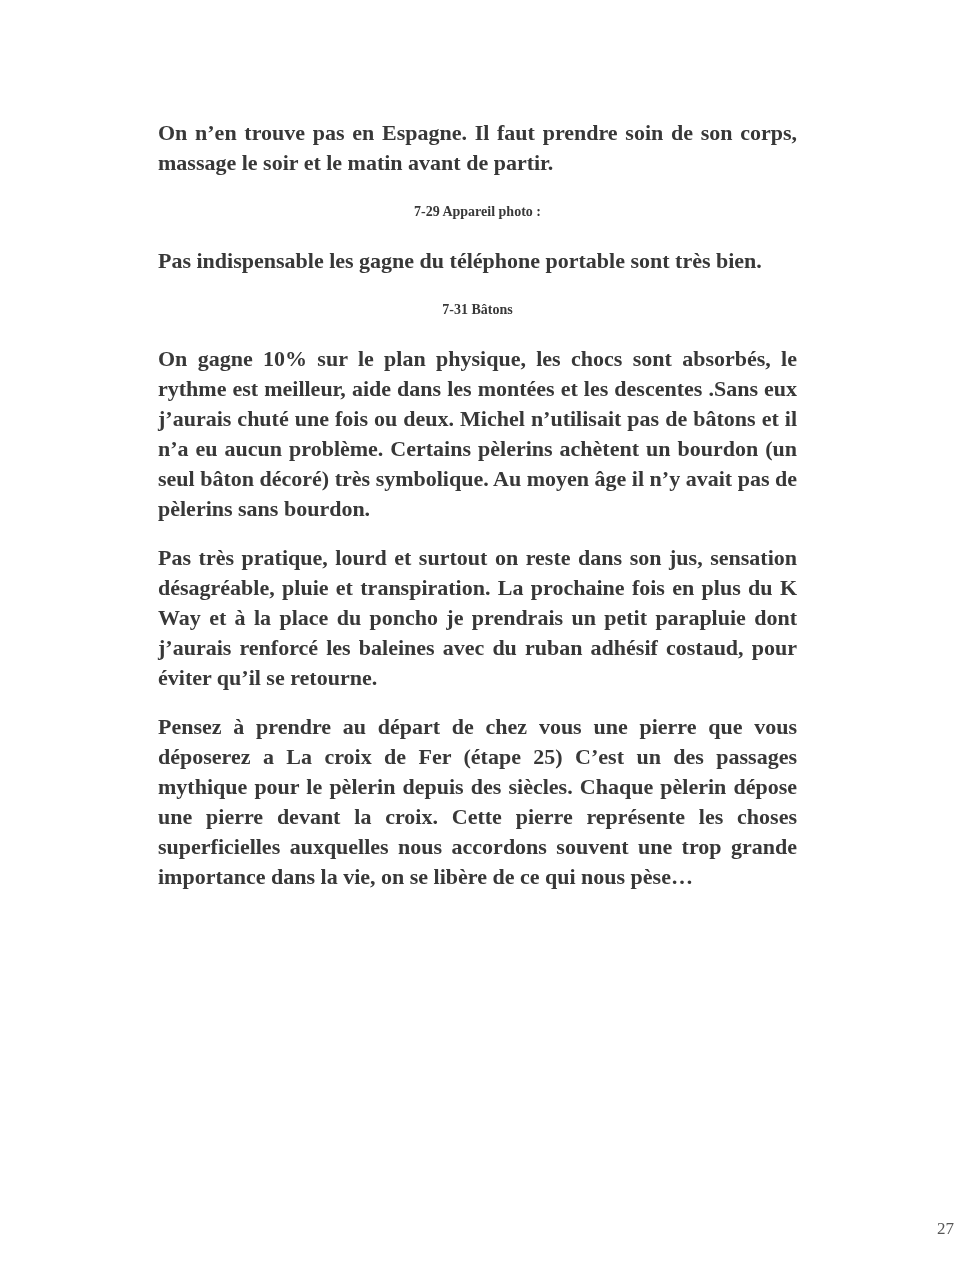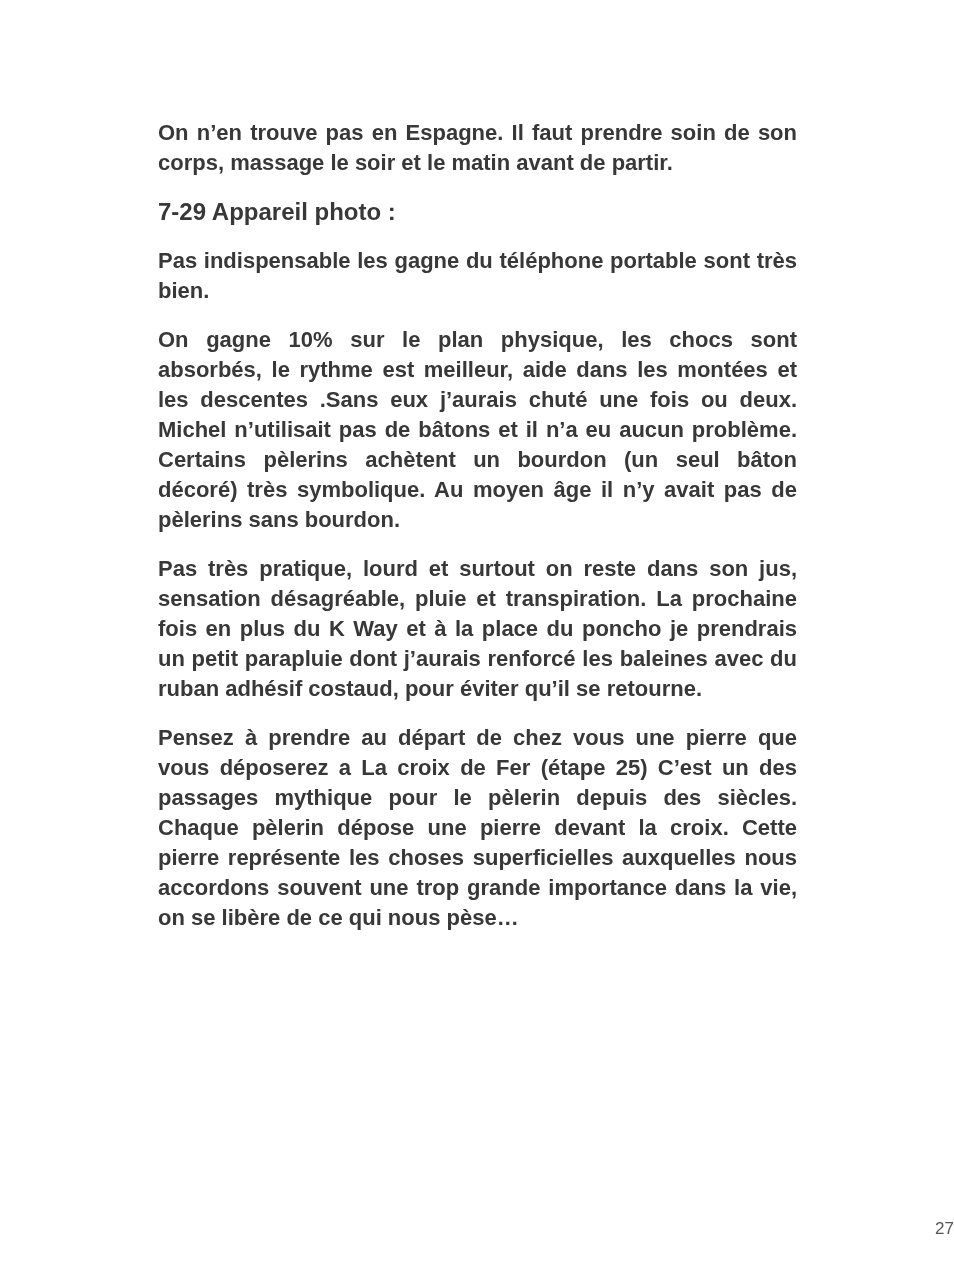--- a/index.html
+++ b/index.html
@@ -6,42 +6,42 @@
     margin: 0;
     padding: 0;
     background: #ffffff;
   }
   .page {
     position: relative;
     width: 954px;
     height: 1276px;
     background: #ffffff;
     overflow: hidden;
-    font-family: Liberation Sans, sans-serif;
+    font-family: Liberation Serif, serif;
     border-radius: 6px;
   }
   .content {
     position: absolute;
     left: 158px;
     top: 118px;
     width: 639px;
     color: #383838;
   }
   .body-para {
     font-size: 22px;
     font-weight: bold;
     line-height: 30px;
     text-align: justify;
     margin: 0 0 19px 0;
   }
   .sec-head {
-    font-size: 24px;
+    font-size: 14px;
     font-weight: bold;
     line-height: 30px;
-    text-align: left;
+    text-align: center;
     margin: 0 0 19px 0;
   }
   .page-number {
     position: absolute;
     top: 1218px;
     left: 0;
     width: 100%;
     text-align: right;
     font-size: 17px;
     line-height: 22px;
@@ -50,18 +50,19 @@
   }
 </style>
 </head>
 <body>
 
 <div class="page">
   <div class="content">
     <p class="body-para">On n’en trouve pas en Espagne. Il faut prendre soin de son corps, massage le soir et le matin avant de partir.</p>
     <h2 class="sec-head">7-29 Appareil photo :</h2>
     <p class="body-para">Pas indispensable les gagne du téléphone portable sont très bien.</p>
+    <h2 class="sec-head">7-31 Bâtons</h2>
     <p class="body-para">On gagne 10% sur le plan physique, les chocs sont absorbés, le rythme est meilleur, aide dans les montées et les descentes .Sans eux j’aurais chuté une fois ou deux. Michel n’utilisait pas de bâtons et il n’a eu aucun problème. Certains pèlerins  achètent un bourdon (un seul bâton décoré) très symbolique. Au moyen âge  il n’y avait pas de pèlerins sans bourdon.</p>
     <p class="body-para">Pas très pratique, lourd et surtout on reste dans son jus, sensation désagréable, pluie et transpiration. La prochaine fois en plus du K Way et à la place du poncho je prendrais un petit parapluie dont j’aurais renforcé les baleines avec du ruban adhésif costaud, pour éviter qu’il se retourne.</p>
     <p class="body-para">Pensez à prendre au départ de chez vous une pierre que vous déposerez a La croix de Fer (étape 25) C’est un des passages mythique pour le pèlerin depuis des siècles.  Chaque pèlerin dépose une pierre devant la croix. Cette pierre représente les choses superficielles  auxquelles nous accordons souvent une trop grande importance dans la vie, on se libère de  ce qui nous pèse…</p>
   </div>
   <div class="page-number">27</div>
 </div>
 
 </body></html>

